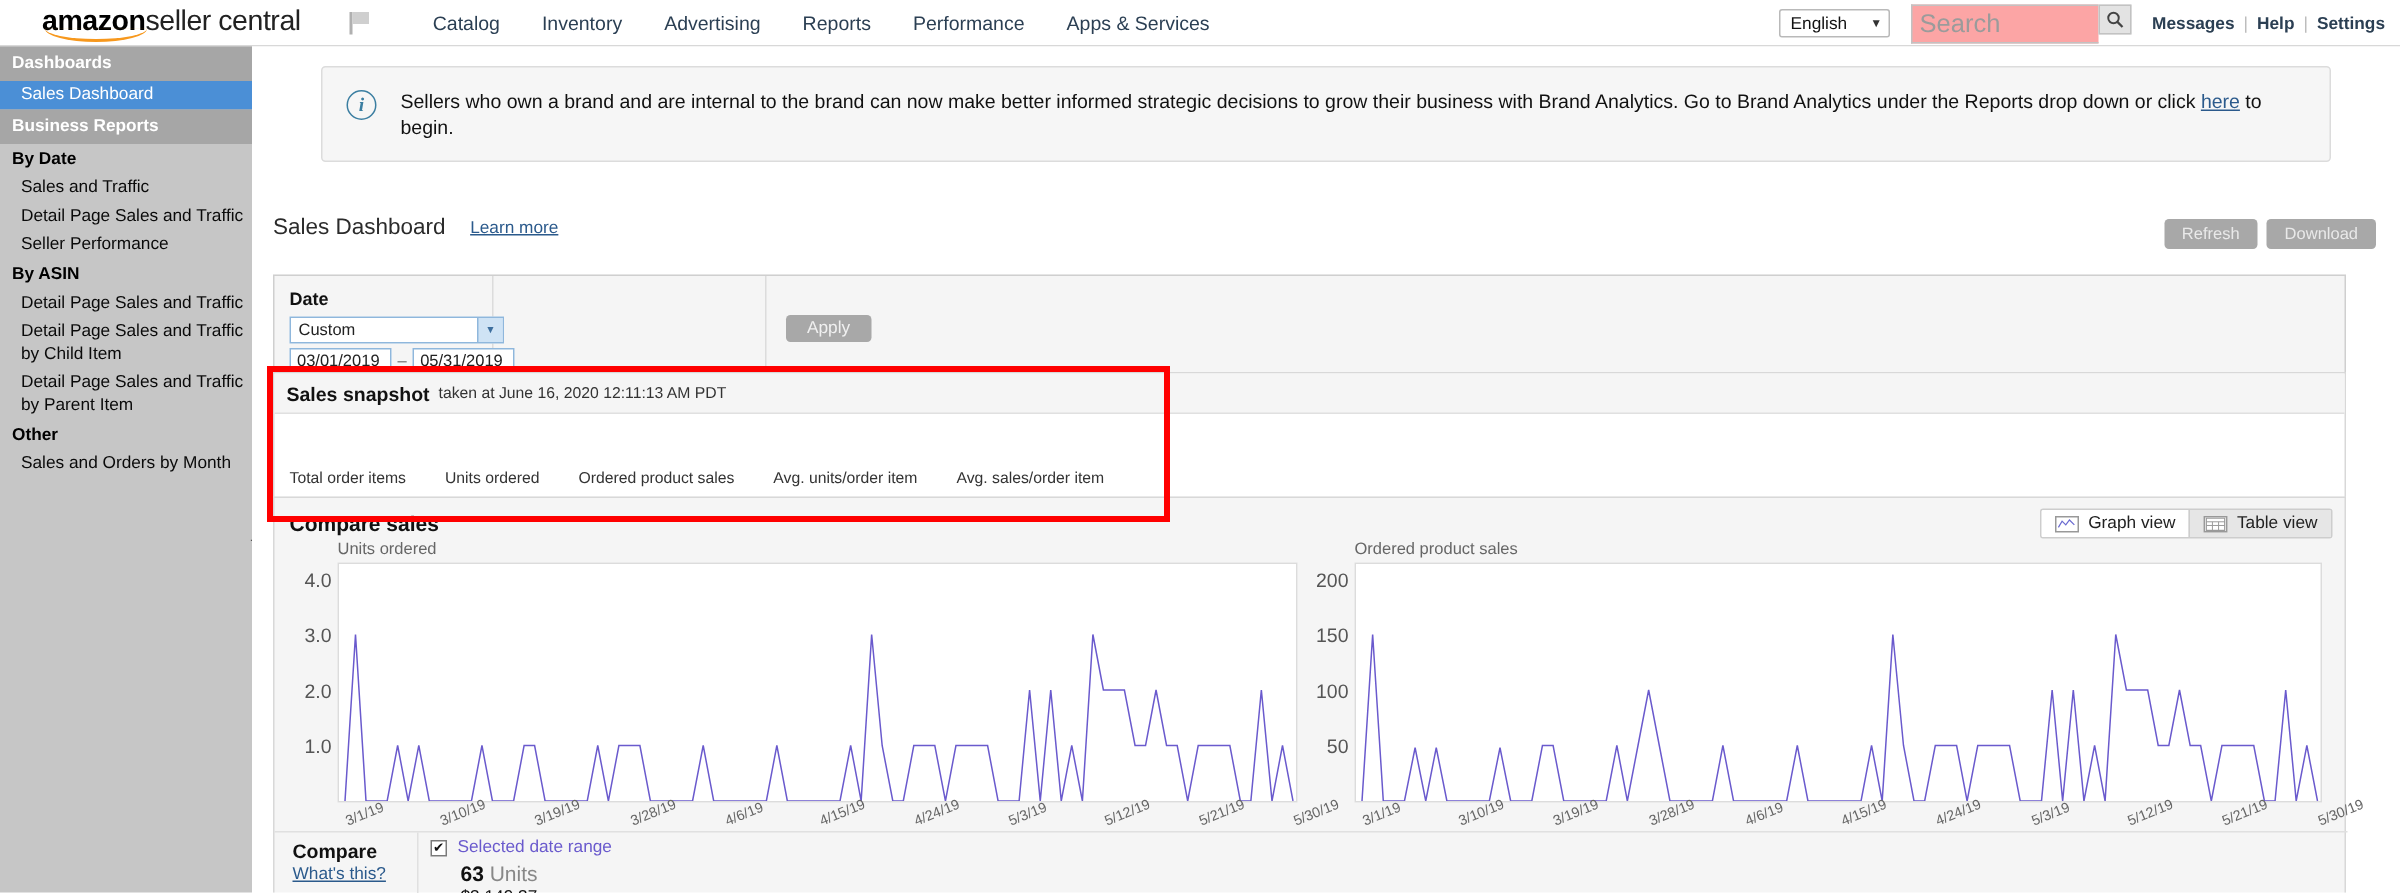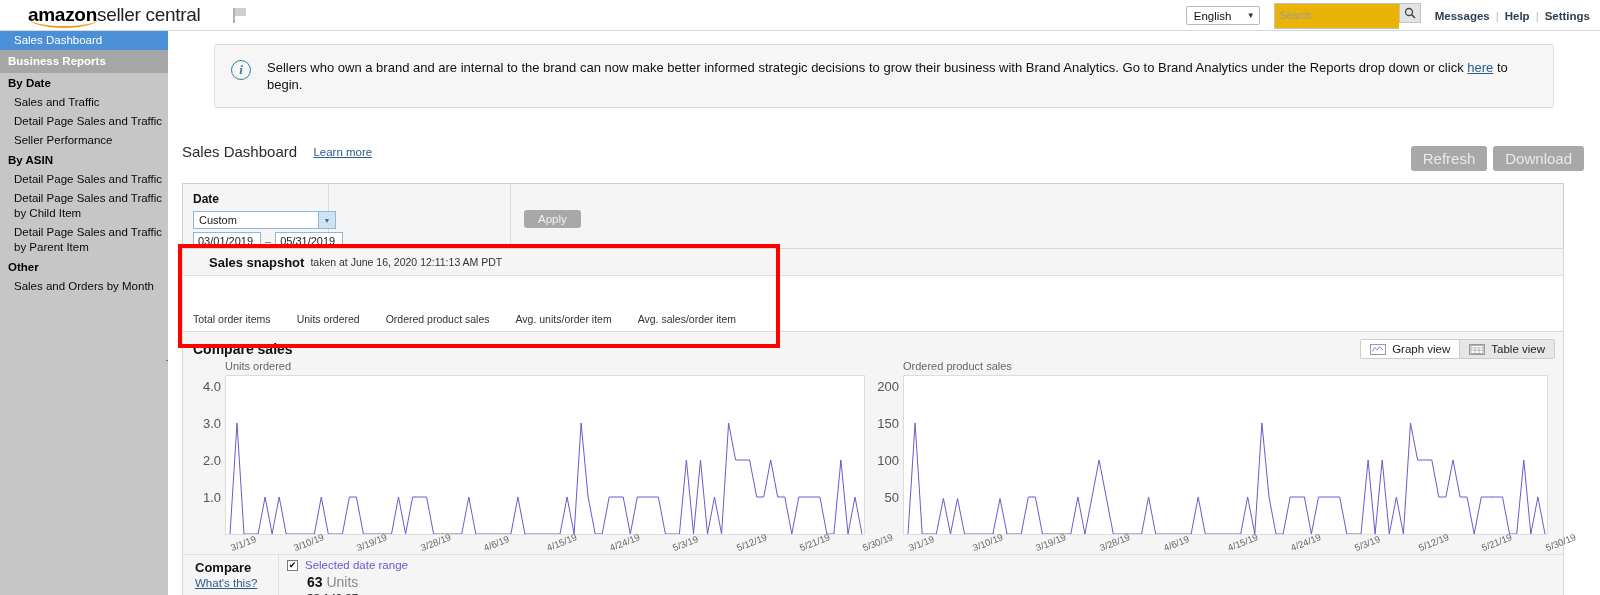--- a/index.html
+++ b/index.html
@@ -58,21 +58,21 @@
   .lang-select {
     width: 74px; height: 19px; border: 1px solid #b9b9b9; background: #fff;
     border-radius: 2px; display: flex; align-items: center;
     justify-content: space-between; padding: 0 4px 0 7px; font-size: 11.5px;
     color: #111;
   }
   .lang-select .caret { font-size: 8px; color: #333; }
   .search-wrap { display: flex; margin-left: 14px; }
   .search-input {
     width: 125px; height: 20px; border: 1px solid #c2c2c2; border-right: none;
-    background: #eab308; font-size: 10px; padding: 12px 5px; color: #555;
+    background: #fca5a5; font-size: 17px; padding: 12px 5px; color: #555;
     font-family: "Liberation Sans", sans-serif; outline: none;
   }
   .search-input::placeholder { color: #9b9b9b; }
   .search-btn {
     width: 22px; height: 20px; border: 1px solid #c2c2c2; background: #e3e3e3;
     display: flex; align-items: center; justify-content: center; cursor: pointer;
   }
   .toplinks { margin-left: 14px; display: flex; align-items: center; font-size: 11.5px; }
   .toplinks a { color: #2b3f53; text-decoration: none; font-weight: bold; }
   .toplinks .sep { color: #bbb; margin: 0 6px; }
@@ -138,21 +138,21 @@
   .dash-title {
     font-size: 15px; color: #2b2b2b; display: inline-block; vertical-align: middle;
   }
   .learn-more {
     font-size: 11.5px; color: #2b5a8c; margin-left: 13px; display: inline-block;
     vertical-align: middle; text-decoration: underline; cursor: pointer;
   }
   .dash-buttons { position: absolute; right: 8px; top: 3px; display: flex; gap: 6px; }
   .gray-btn {
     background: #a8a8a8; color: #e9e9e9; border: none; border-radius: 3px;
-    font-size: 15px; padding: 4px 12px; cursor: pointer;
+    font-size: 11px; padding: 4px 12px; cursor: pointer;
     font-family: "Liberation Sans", sans-serif;
   }
 
   
   .filter-panel {
     position: absolute; left: 14px; top: 152px; width: 1382px; height: 70px;
     background: #f5f5f5; border: 1px solid #cfcfcf;
   }
   .filter-col { position: absolute; top: 8px; }
   .filter-col.c1 { left: 10px; }
@@ -190,21 +190,21 @@
     font-family: "Liberation Sans", sans-serif;
   }
 
   
   .snapshot {
     position: absolute; left: 14px; top: 217px; width: 1382px; height: 92px;
     background: #ffffff; border: 1px solid #d8d8d8;
   }
   .snap-head {
     height: 27px; background: #f5f5f5; border-bottom: 1px solid #e0e0e0;
-    display: flex; align-items: center; padding-left: 26px;
+    display: flex; align-items: center; padding-left: 8px;
   }
   .snap-title { font-size: 13px; font-weight: bold; color: #111; }
   .snap-time { font-size: 10.5px; color: #333; margin-left: 6px; }
   .snap-metrics { display: flex; padding: 8px 0 0 10px; }
   .metric { margin-right: 26px; }
   .metric-label { font-size: 10.5px; color: #333; line-height: 14px; margin-top: 28px; }
   .metric-value { font-size: 16px; font-weight: bold; color: #000; margin-top: 18px; }
 
   .red-box {
     position: absolute; left: 10px; top: 213px; width: 602px; height: 104px;
@@ -280,20 +280,28 @@
 </style>
 </head>
 <body>
 
 <div class="topbar">
   <div class="logo">
     <span class="amz">amazon</span><span class="sc">seller central</span>
     <span class="smile"></span>
   </div>
   <span class="flag-icon"></span>
+  <nav class="mainnav">
+    <a href="#">Catalog</a>
+    <a href="#">Inventory</a>
+    <a href="#">Advertising</a>
+    <a href="#">Reports</a>
+    <a href="#">Performance</a>
+    <a href="#">Apps &amp; Services</a>
+  </nav>
   <div class="topright">
     <div class="lang-select">
       <span>English</span>
       <span class="caret">▼</span>
     </div>
     <div class="search-wrap">
       <input class="search-input" placeholder="Search" style="">
       <div class="search-btn">
         <svg width="12" height="12" viewBox="0 0 12 12">
           <circle cx="5" cy="5" r="3.5" fill="none" stroke="#444" stroke-width="1.3"></circle>
@@ -305,20 +313,21 @@
       <a href="#">Messages</a>
       <span class="sep">|</span>
       <a href="#">Help</a>
       <span class="sep">|</span>
       <a href="#">Settings</a>
     </div>
   </div>
 </div>
 
 <aside class="sidebar">
+  <div class="side-header">Dashboards</div>
   <div class="side-item selected">Sales Dashboard</div>
 
   <div class="side-header">Business Reports</div>
 
   <div class="side-sub">By Date</div>
   <div class="side-item">Sales and Traffic</div>
   <div class="side-item">Detail Page Sales and Traffic</div>
   <div class="side-item">Seller Performance</div>
 
   <div class="side-sub">By ASIN</div>

